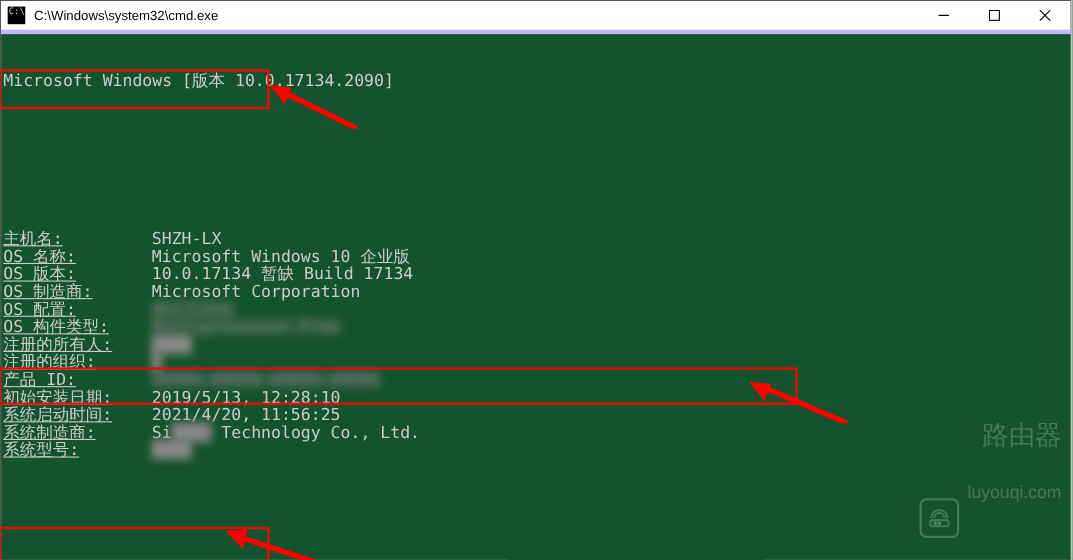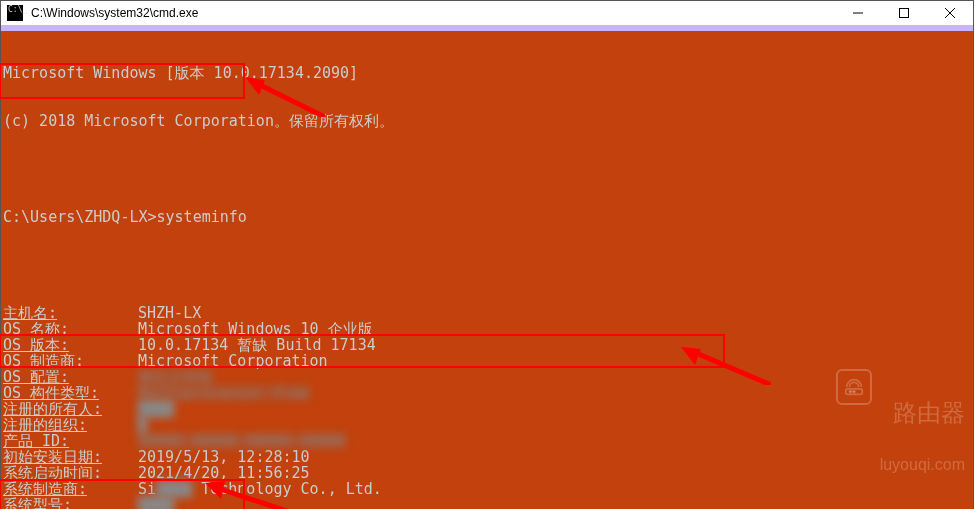--- a/index.html
+++ b/index.html
@@ -14,21 +14,21 @@
   .window {
     width: 974px;
     border: 1px solid #555;
     background: #fff;
   }
   .titlebar {
     height: 30px;
     background: #fff;
     display: flex;
     align-items: center;
-    border-bottom: 6px solid #c4b5fd;
+    border-bottom: 4px solid #c4b5fd;
   }
   .titlebar-icon {
     width: 16px; height: 16px;
     background: #000;
     margin: 0 6px;
     position: relative;
   }
   .titlebar-icon::after {
     content: "C:\\_";
     color: #ccc;
@@ -47,21 +47,21 @@
   .win-btn {
     width: 46px;
     height: 30px;
     display: flex;
     align-items: center;
     justify-content: center;
     font-family: "Segoe UI", sans-serif;
   }
   .win-btn svg { display:block; }
   .terminal {
-    background: #c2410c;
+    background: #14532d;
     color: #ccc;
     font-size: 15px;
     line-height: 16px;
     padding: 2px 2px 0 2px;
     font-family: "NSimSun","SimSun","Consolas",monospace;
     white-space: pre;
     height: 478px;
     position: relative;
     letter-spacing: 0;
   }
@@ -86,27 +86,27 @@
   }
   .arrow-line {
     stroke: #f00;
     stroke-width: 5;
     fill: none;
   }
   .arrow-head { fill: #f00; }
   .watermark {
     position: absolute;
     right: 8px;
-    bottom: 4px;
+    bottom: 20px;
     color: rgba(255,255,255,0.22);
     font-family: "Microsoft YaHei", sans-serif;
     text-align: right;
     z-index: 2;
     display:flex;
-    align-items:flex-start;
+    align-items:flex-end;
     gap:8px;
   }
   .watermark .wm-big { font-size: 24px; line-height: 24px; }
   .watermark .wm-small { font-size: 16px; }
   .wm-icon {
     width:36px;height:36px;border:2px solid rgba(255,255,255,0.22);
     border-radius:6px;display:flex;align-items:center;justify-content:center;
   }
 </style>
 </head>
@@ -129,23 +129,21 @@
     <div class="win-btn">
       <svg width="10" height="10">
           <line x1="0" y1="0" x2="10" y2="10" stroke="#000" stroke-width="1"></line>
           <line x1="10" y1="0" x2="0" y2="10" stroke="#000" stroke-width="1"></line>
         </svg>
     </div>
   </div>
 
   <div class="terminal">
     <div class="line">Microsoft Windows [版本 10.0.17134.2090]</div>
-    <div class="line">(c) 2018 Microsoft Corporation。保留所有权利。</div>
     <div class="line">&nbsp;</div>
-    <div class="line"><span>C:\Users\ZHDQ-LX&gt;</span><span>systeminfo</span></div>
     <div class="line">&nbsp;</div>
     <div id="info-rows"><div class="line"><span class="label">主机名:</span><span>SHZH-LX</span></div><div class="line"><span class="label">OS 名称:</span><span>Microsoft Windows 10 企业版</span></div><div class="line"><span class="label">OS 版本:</span><span>10.0.17134 暂缺 Build 17134</span></div><div class="line"><span class="label">OS 制造商:</span><span>Microsoft Corporation</span></div><div class="line"><span class="label">OS 配置:</span><span><span class="blur">独立工作站</span></span></div><div class="line"><span class="label">OS 构件类型:</span><span><span class="blur">Multiprocessor Free</span></span></div><div class="line"><span class="label">注册的所有人:</span><span><span class="blur">████</span></span></div><div class="line"><span class="label">注册的组织:</span><span><span class="blur">█</span></span></div><div class="line"><span class="label">产品 ID:</span><span><span class="blur">00000-00000-00000-00000</span></span></div><div class="line"><span class="label">初始安装日期:</span><span>2019/5/13, 12:28:10</span></div><div class="line"><span class="label">系统启动时间:</span><span>2021/4/20, 11:56:25</span></div><div class="line"><span class="label">系统制造商:</span><span>Si<span class="blur">████</span> Technology Co., Ltd.</span></div><div class="line"><span class="label">系统型号:</span><span><span class="blur">████</span></span></div></div>
 
     
     <div class="redbox" style="left:-2px;top:32px;width:246px;height:36px;"></div>
     <svg class="arrow" style="left:244px;top:46px;" width="80" height="40">
       <line class="arrow-line" x1="80" y1="40" x2="15" y2="8"></line>
       <polygon class="arrow-head" points="0,0 20,3 14,18"></polygon>
     </svg>
 

